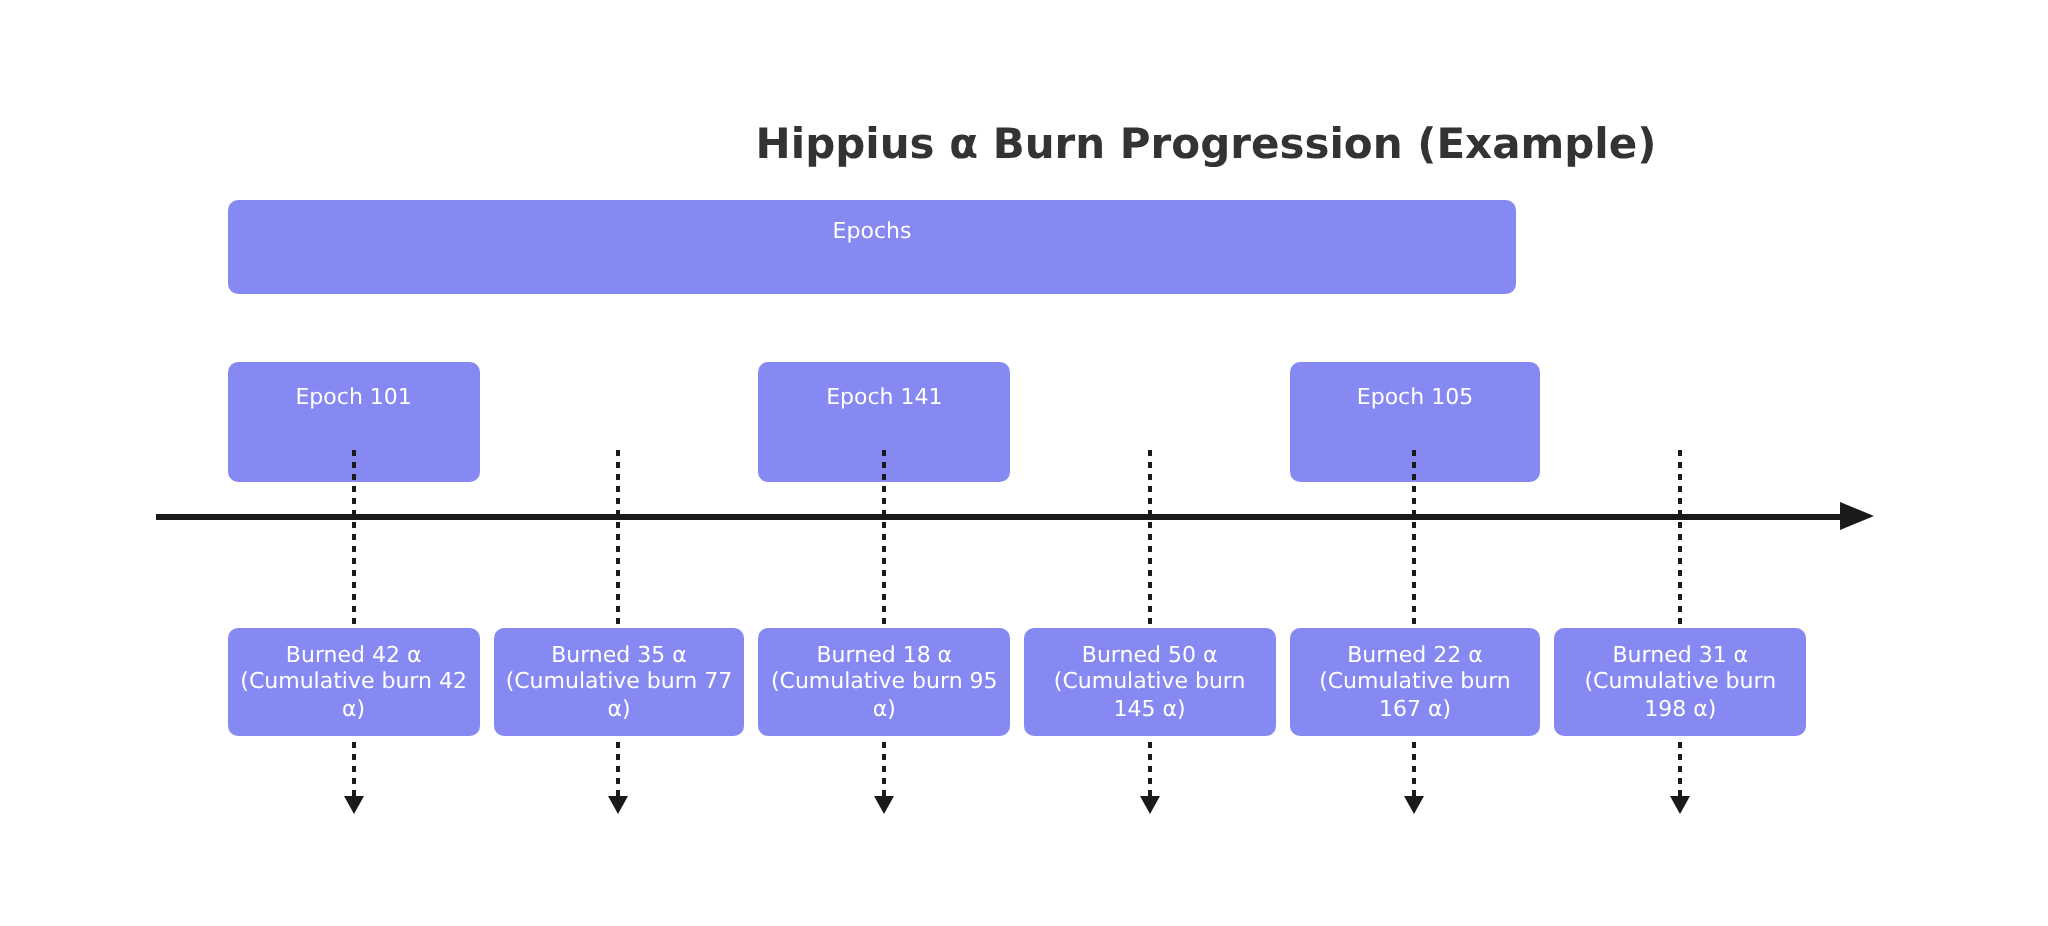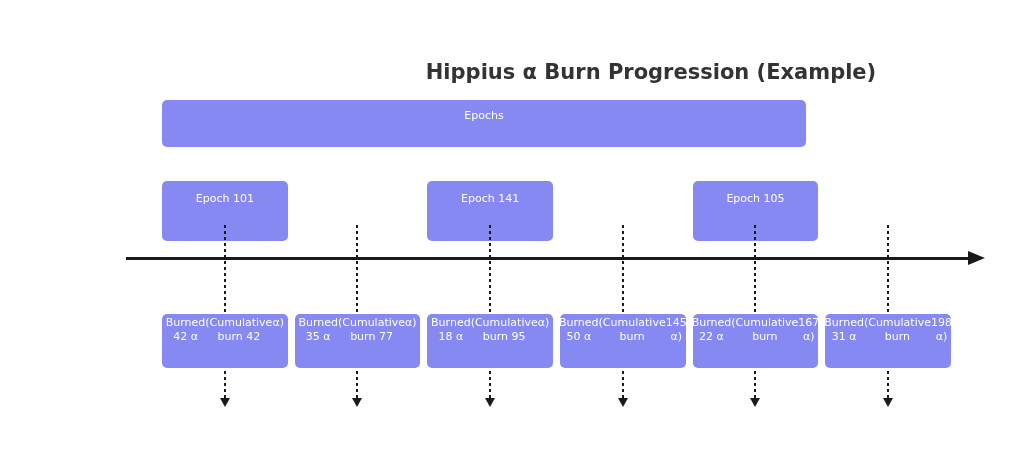--- a/index.html
+++ b/index.html
@@ -3,21 +3,21 @@
 <meta charset="utf-8">
 <style>
   html, body { margin: 0; padding: 0; }
   body {
     width: 1024px; height: 463px;
     background: #ffffff;
     position: relative;
     overflow: hidden;
     font-family: "DejaVu Sans", "Liberation Sans", sans-serif;
   }
-  .diagram { position: absolute; inset: 0; margin-left: 48px; }
+  .diagram { position: absolute; inset: 0; }
 
   .title {
     position: absolute;
     left: 603px; top: 60px;
     transform: translateX(-50%);
     white-space: nowrap;
     font-size: 21px;
     font-weight: 700;
     color: #333333;
   }
@@ -56,21 +56,21 @@
   .epoch-box {
     top: 0; height: 60px;
     font-size: 11px;
     padding-top: 11px;
   }
   .burn-box {
     top: 133px; height: 54px;
     font-size: 11px;
     line-height: 13.5px;
     display: flex;
-    flex-direction: row;
+    flex-direction: column;
     justify-content: center;
     padding: 2px 4px;
   }
 
   .dotted-v {
     position: absolute;
     left: 50%;
     width: 2px;
     margin-left: -1px;
     background: repeating-linear-gradient(to bottom, #1a1a1a 0 3px, transparent 3px 6px);

